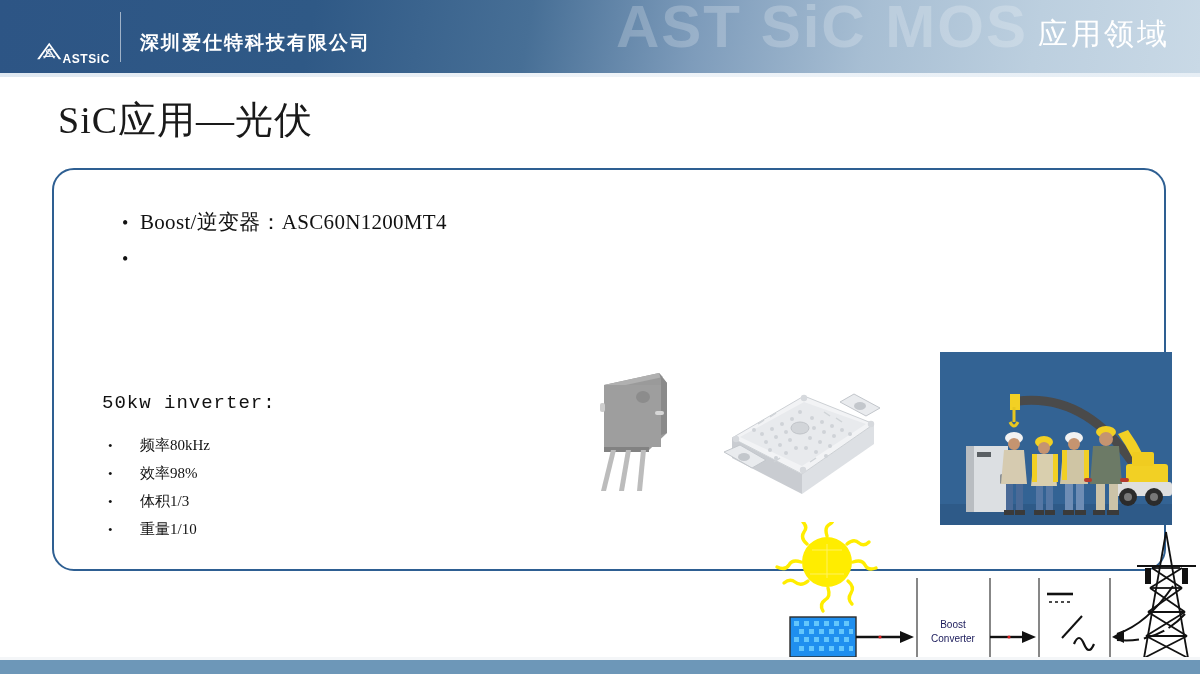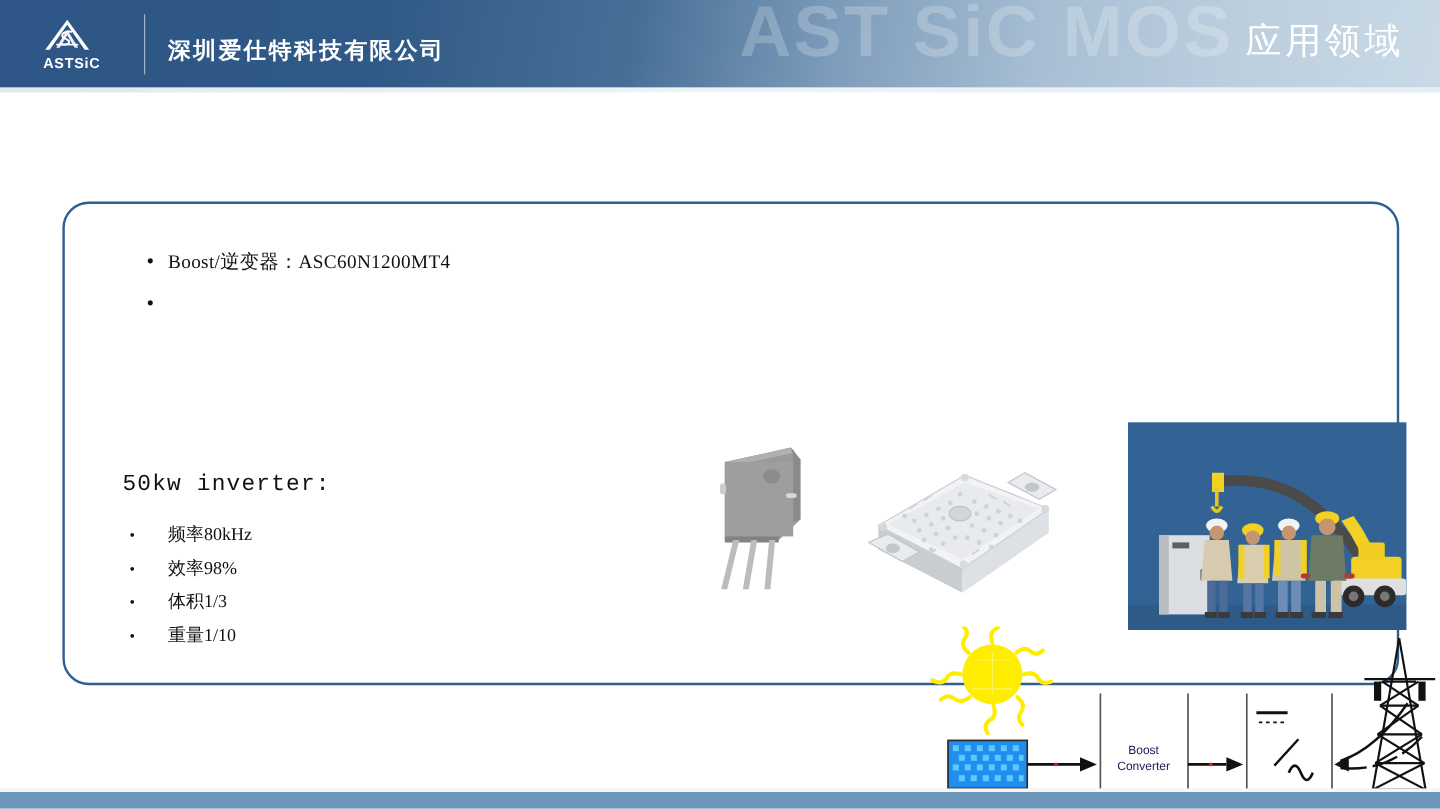--- a/index.html
+++ b/index.html
@@ -26,21 +26,21 @@
   .watermark {
     position: absolute; left: 616px; top: -8px;
     font-family: "Liberation Sans", sans-serif;
     font-weight: 700; font-size: 60px; letter-spacing: 2px;
     color: rgba(255,255,255,0.22);
     white-space: nowrap; user-select: none;
   }
   .logo-wrap {
     position: absolute; left: 36px; top: 8px;
     width: 74px; height: 58px;
-    display: flex; flex-direction: column; align-items: flex-start; justify-content: center;
+    display: flex; flex-direction: row; align-items: flex-end; justify-content: center;
   }
   .logo-mark { width: 40px; height: 30px; }
   .logo-text {
     font-family: "Liberation Sans", sans-serif;
     font-size: 12px; font-weight: 700; color: #ffffff;
     letter-spacing: .6px; margin-top: 2px;
   }
   .logo-divider {
     position: absolute; left: 120px; top: 12px;
     width: 1px; height: 50px; background: rgba(255,255,255,.55);
@@ -80,21 +80,21 @@
 
   
   .top-bullets { position: absolute; left: 68px; top: 38px; }
   .bullet-row { display: flex; align-items: baseline; margin-bottom: 14px; }
   .bullet-dot {
     width: 18px; font-size: 18px; line-height: 1; color: #111;
     flex: 0 0 18px;
   }
   .bullet-text {
     font-family: "Liberation Serif", serif;
-    font-size: 16px; color: #111; letter-spacing: .3px; text-align: center;
+    font-size: 21px; color: #111; letter-spacing: .3px; text-align: center;
   }
 
   
   .spec-block { position: absolute; left: 48px; top: 222px; }
   .spec-title {
     font-family: "Liberation Mono", "DejaVu Sans Mono", monospace;
     font-size: 19px; color: #111; letter-spacing: 1px; margin-bottom: 22px;
   }
   .spec-row { display: flex; align-items: baseline; margin-bottom: 9px; padding-left: 6px; }
   .spec-dot { width: 16px; flex: 0 0 16px; font-size: 13px; color: #111; }
@@ -154,20 +154,21 @@
     <div class="logo-divider"></div>
 
     <div class="company-block">
       <div class="company-name">深圳爱仕特科技有限公司</div>
     </div>
 
     <div class="header-title">应用领域</div>
   </div>
   <div class="header-underline"></div>
 
+  <div class="slide-title">SiC应用—光伏</div>
 
   <div class="content-box">
 
     <div class="top-bullets">
       <div class="bullet-row">
         <span class="bullet-dot">•</span>
         <span class="bullet-text">Boost/逆变器：ASC60N1200MT4</span>
       </div>
       <div class="bullet-row">
         <span class="bullet-dot">•</span>

